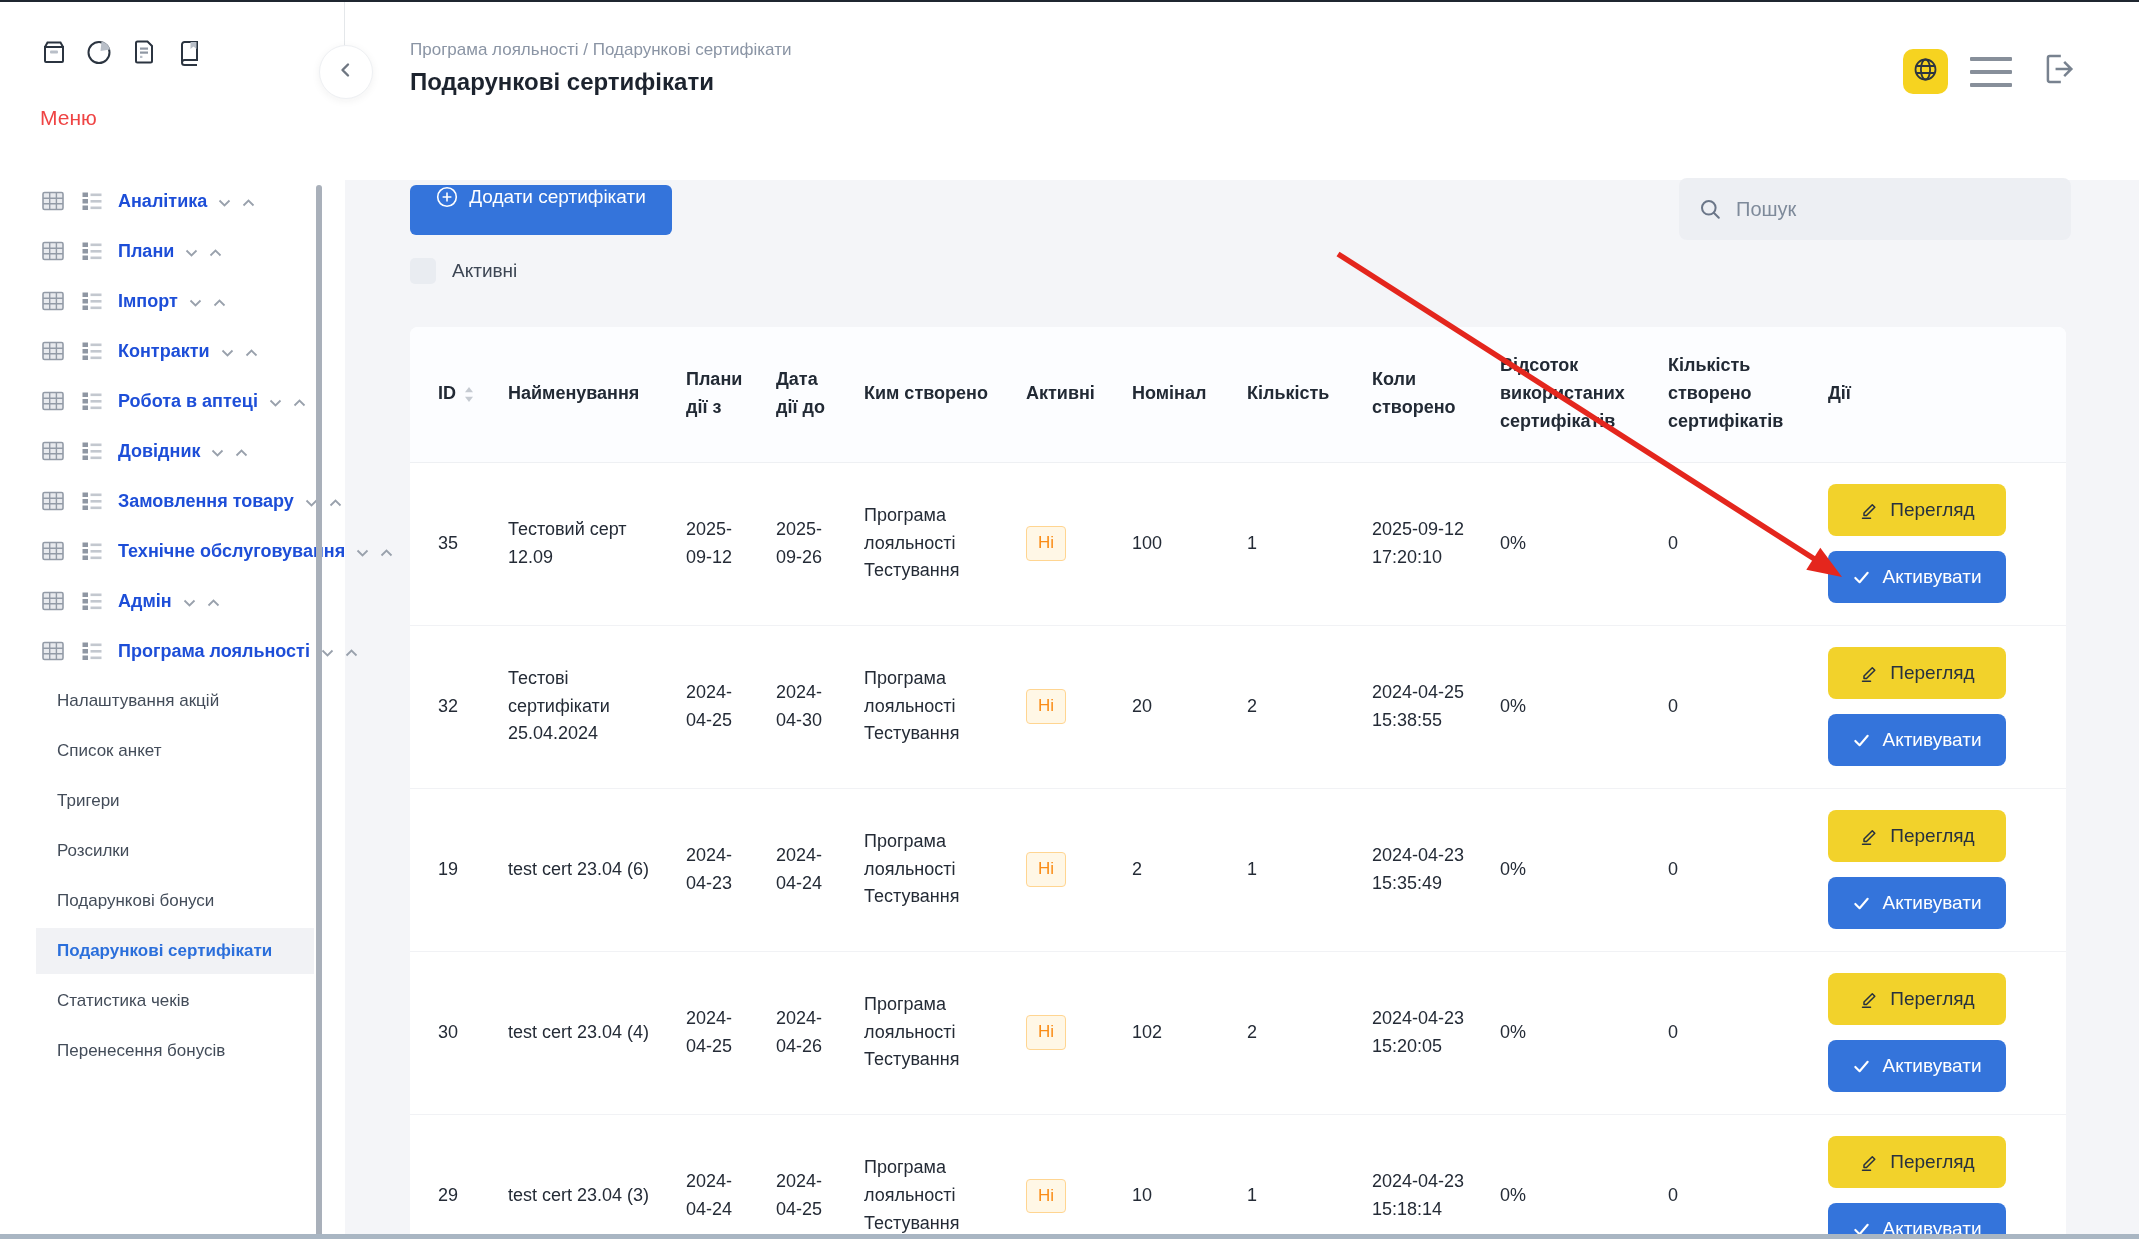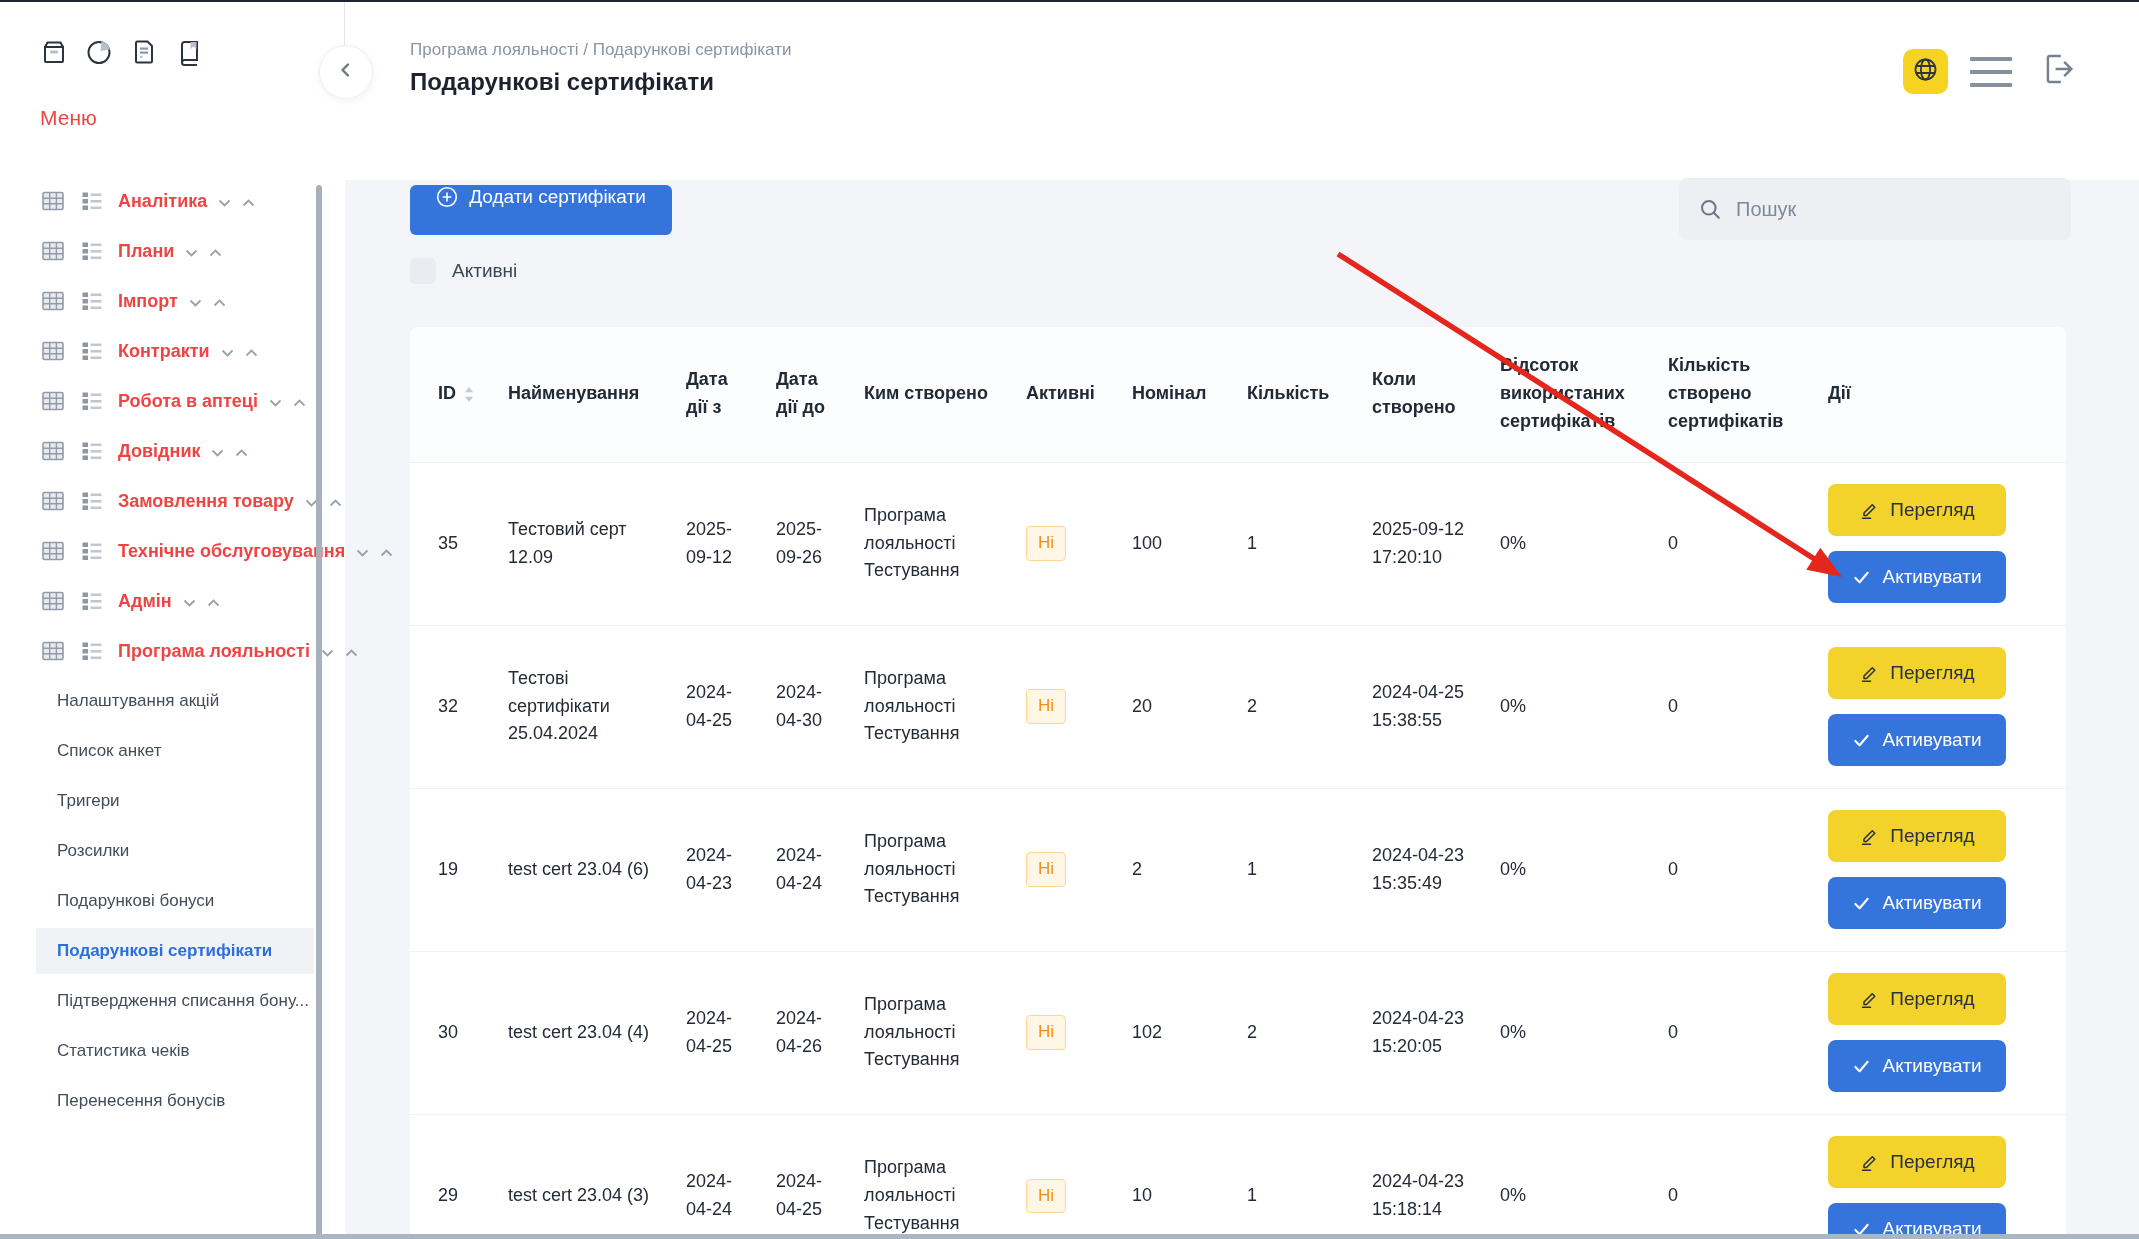--- a/index.html
+++ b/index.html
@@ -13,21 +13,21 @@
   .top-strip{position:absolute;left:0;top:0;width:2139px;height:2px;background:#1f2630;z-index:95;}
   .bottom-strip{position:absolute;left:0;top:1234px;width:2139px;height:5px;background:#a9b6c3;z-index:60;}
   
   .sidebar{position:absolute;left:0;top:0;width:345px;height:1239px;background:#fff;z-index:2;}
   .top-icons{position:absolute;left:40px;top:38px;display:flex;gap:17px;align-items:center;}
   .top-icons .ticon{display:inline-flex;width:28px;height:28px;}
   .menu-title{position:absolute;left:40px;top:106px;font-size:21px;color:#ef4444;}
   .nav{position:absolute;left:0;top:174px;width:345px;}
   .nav-item{height:46px;margin:4px 31px 4px 36px;padding-left:4px;display:flex;align-items:center;cursor:pointer;}
   .nav-item .nav-icon{display:inline-flex;width:26px;height:26px;margin-right:13px;}
-  .nav-label{font-size:18px;font-weight:700;color:#ef4444;white-space:nowrap;}
+  .nav-label{font-size:18px;font-weight:700;color:#1d4ed8;white-space:nowrap;}
   .chev{display:inline-flex;margin-left:11px;margin-top:3px;}
   .subnav-item{height:46px;margin:4px 31px 4px 36px;padding-left:21px;display:flex;align-items:center;cursor:pointer;}
   .subnav-item .nav-label{font-weight:400;font-size:17px;color:#434c59;white-space:nowrap;}
   .subnav-item.active{background:#f1f2f5;}
   .subnav-item.active .nav-label{color:#2b6fdb;font-weight:700;}
   .side-scrollbar{position:absolute;left:316px;top:185px;width:6px;height:1054px;background:#a9b0ba;border-radius:3px;z-index:5;}
   
   .header{position:absolute;left:345px;top:0;width:1794px;height:180px;background:#fff;z-index:1;}
   .header-divider{position:absolute;left:344px;top:0;width:1px;height:46px;background:#e4e7ea;z-index:3;}
   .collapse-btn{position:absolute;left:319px;top:45px;width:52px;height:52px;border-radius:50%;
@@ -414,23 +414,20 @@
       <div class="subnav-item">
     <span class="nav-label">Розсилки</span>
   </div>
       <div class="subnav-item">
     <span class="nav-label">Подарункові бонуси</span>
   </div>
       <div class="subnav-item active">
     <span class="nav-label">Подарункові сертифікати</span>
   </div>
       <div class="subnav-item">
-    <span class="nav-label">Підтвердження списання бону...</span>
-  </div>
-      <div class="subnav-item">
     <span class="nav-label">Статистика чеків</span>
   </div>
       <div class="subnav-item">
     <span class="nav-label">Перенесення бонусів</span>
   </div>
     </nav>
   <div class="side-scrollbar"></div>
 </aside>
 
 <div class="content-bg"></div>
@@ -516,21 +513,21 @@
               <span>ID</span>
             <span style="display:inline-flex;">
               <svg width="10" height="17" viewBox="0 0 10 17">
                   <path d="M5 1 L9 6.2 H1 Z" fill="#c5cad1"></path>
                   <path d="M5 16 L1 10.8 H9 Z" fill="#c5cad1"></path>
                 </svg>
             </span>
             </span>
         </th>
         <th>Найменування</th>
-        <th>Дата дії з</th>
+        <th>Плани дії з</th>
         <th>Дата дії до</th>
         <th>Ким створено</th>
         <th>Активні</th>
         <th>Номінал</th>
         <th>Кількість</th>
         <th>Коли створено</th>
         <th>Відсоток використаних сертифікатів</th>
         <th>Кількість створено сертифікатів</th>
         <th>Дії</th>
       </tr>

